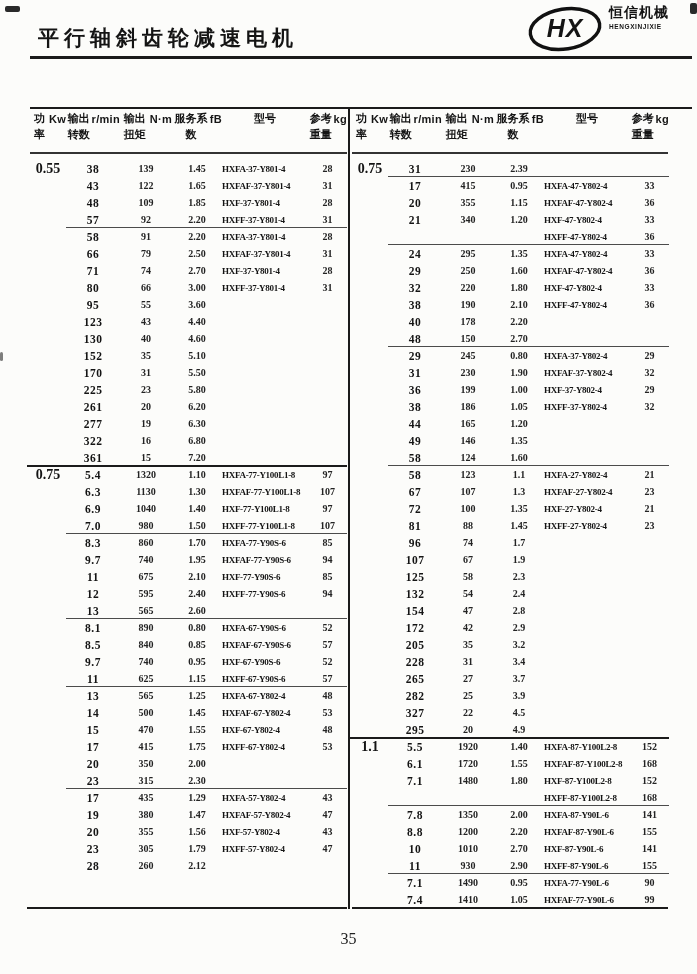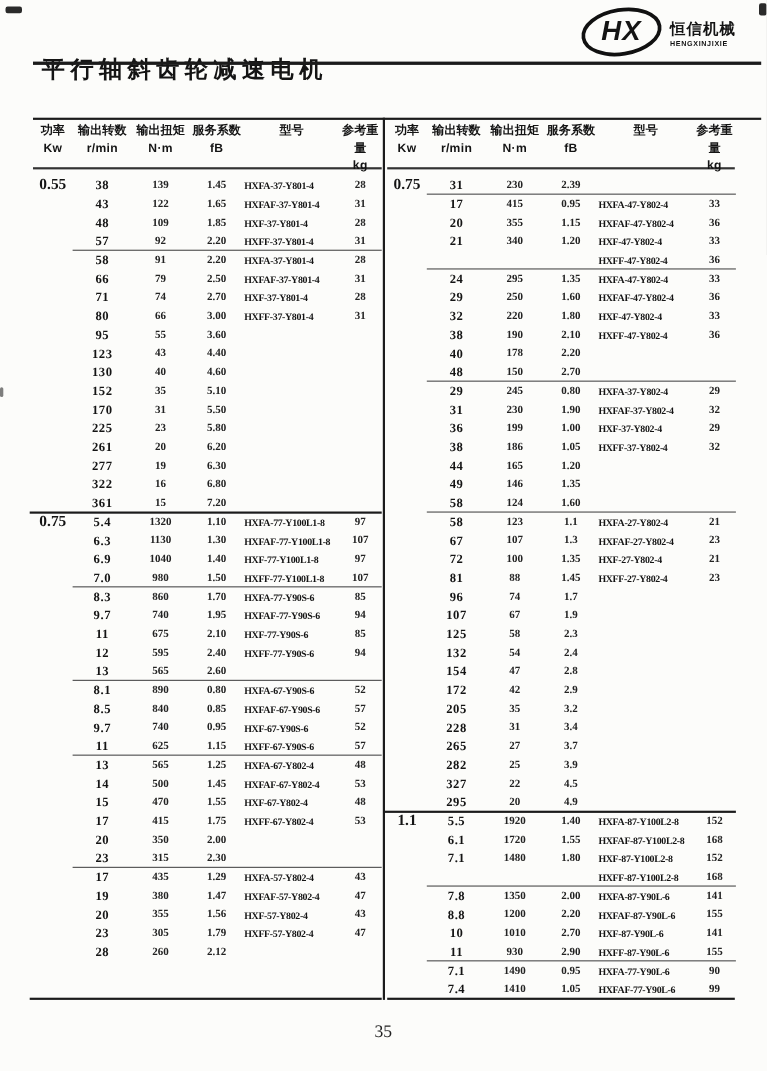--- a/index.html
+++ b/index.html
@@ -7,43 +7,42 @@
   .page {
     position:relative; width:697px; height:974px;
     background:#fcfcfa; overflow:hidden;
     font-family:"Liberation Sans", sans-serif; color:#141414;
   }
   
   .title {
     position:absolute; left:38px; top:24px;
     font-size:21px; font-weight:bold; letter-spacing:5px;
     font-family:"DejaVu Sans","Liberation Sans",sans-serif;
-    margin-top:25px;
   }
   .title-rule { position:absolute; left:30px; top:56px; width:662px; height:3px; background:#1d1d1d; }
   .logo { position:absolute; left:527px; top:4px; display:flex; }
   .logo-mark { position:relative; width:76px; height:52px; }
   .logo-mark svg { position:absolute; left:0; top:0; }
   .logo-hx {
     position:absolute; left:0; top:0; width:76px; height:49px;
     display:flex; align-items:center; justify-content:center;
     font-size:25px; font-weight:bold; font-style:italic; letter-spacing:1px;
   }
-  .logo-text { margin-left:6px; margin-top:14px; }
+  .logo-text { margin-left:6px; }
   .logo-cn { font-size:14px; font-weight:bold; letter-spacing:1px;
     font-family:"DejaVu Sans","Liberation Sans",sans-serif; }
   .logo-en { font-size:6.5px; font-weight:bold; letter-spacing:0.6px; margin-top:1px; }
   
   .rule { position:absolute; background:#1b1b1b; }
   
   .thead {
     position:absolute; top:111px; width:317px; display:flex;
     font-weight:bold; text-align:center;
   }
-  .thead .hcell { display:flex; flex-direction:column; line-height:16px; }
+  .thead .hcell { display:flex; flex-direction:row; line-height:16px;justify-content:center; }
   .hcn { font-size:11px; font-family:"DejaVu Sans","Liberation Sans",sans-serif; }
   .hunit { font-size:11px; letter-spacing:0.3px; }
   .hw-power {width:36px;} .hw-speed {width:54px;} .hw-torque {width:52px;}
   .hw-fb {width:50px;} .hw-model {width:86px;} .hw-weight {width:39px;}
   
   .tbody { position:absolute; top:160px; width:317px;font-family:Liberation Serif, serif; }
   .trow { position:relative; display:flex; align-items:center; height:17px; }
   .trow.grp-line::before {
     content:""; position:absolute; left:36px; right:0; top:-1px; height:1px; background:#4b4b4b;
   }

